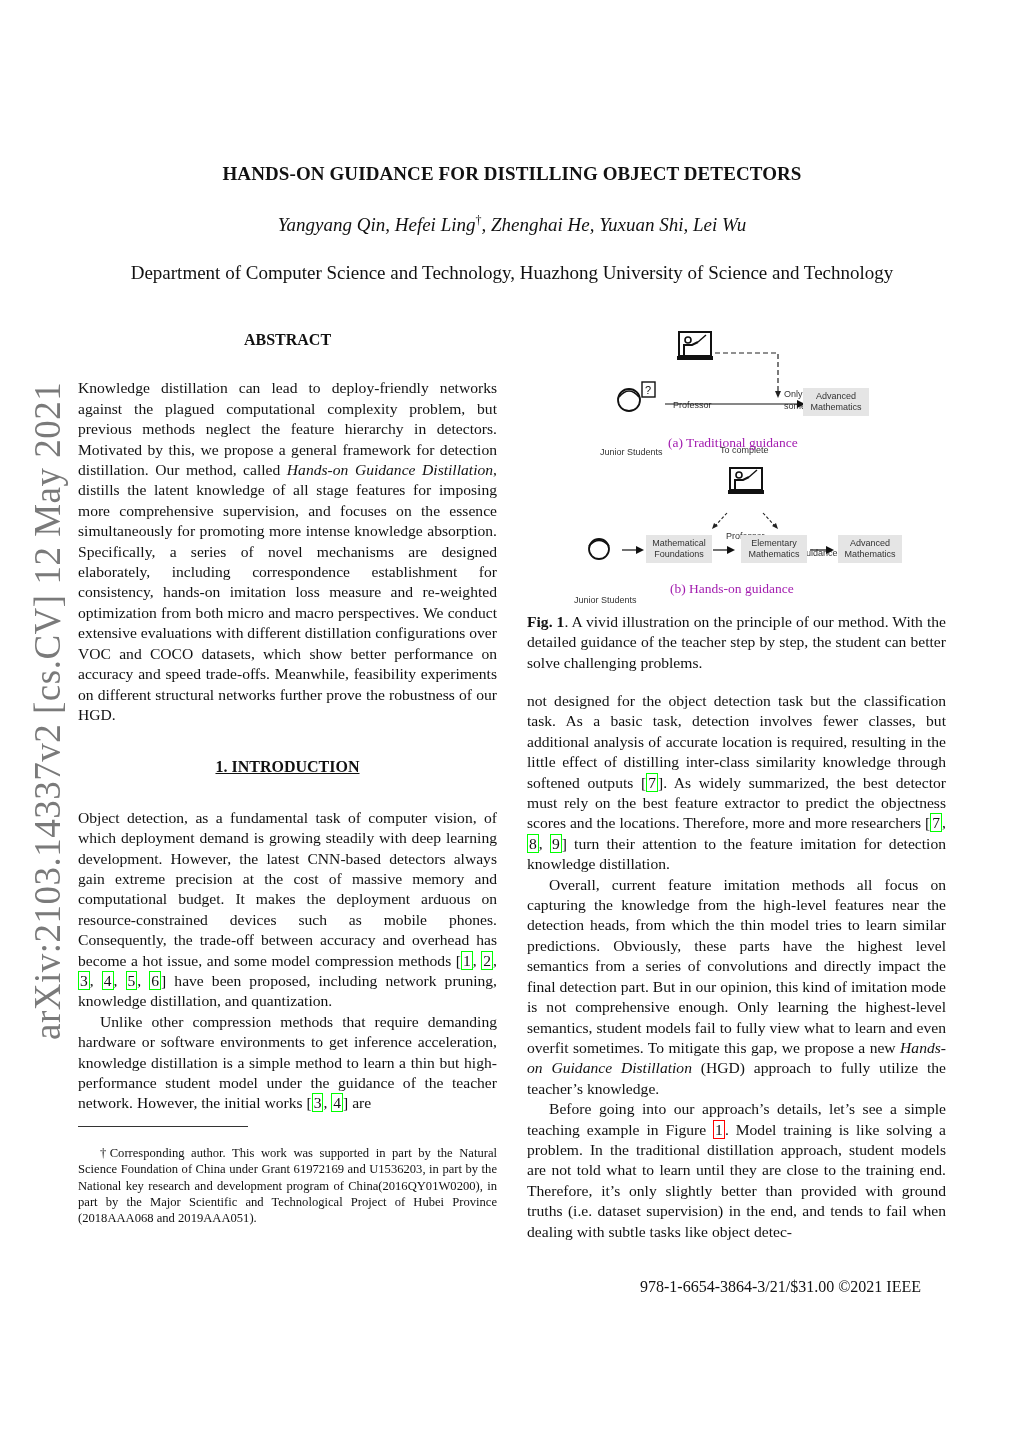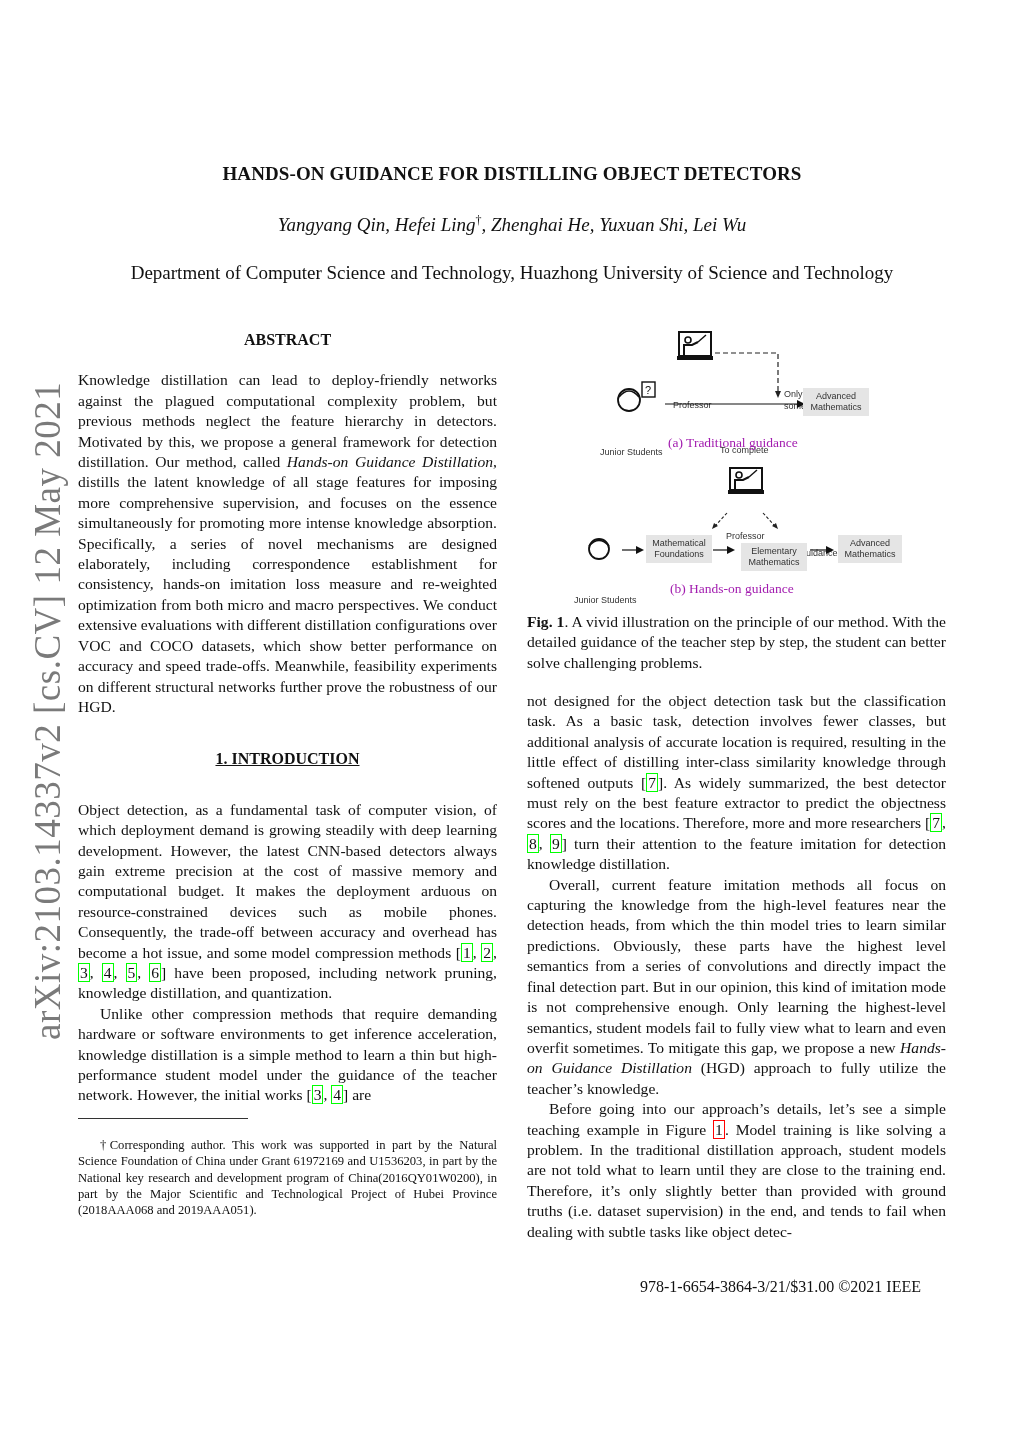--- a/index.html
+++ b/index.html
@@ -35,21 +35,21 @@
 </head>
 <body>
 
 <div class="title">HANDS-ON GUIDANCE FOR DISTILLING OBJECT DETECTORS</div>
 <div class="authors"><span>Yangyang Qin, Hefei Ling</span><sup>†</sup><span>, Zhenghai He, Yuxuan Shi, Lei Wu</span></div>
 <div class="affil">Department of Computer Science and Technology, Huazhong University of Science and Technology</div>
 
 <div class="arxiv">arXiv:2103.14337v2  [cs.CV]  12 May 2021</div>
 
 <div class="col col-left">
-  <div class="sec-head" style="margin-bottom:20px;">ABSTRACT</div>
+  <div class="sec-head" style="margin-bottom:28px;">ABSTRACT</div>
   <p><span>Knowledge distillation can lead to deploy-friendly networks against the plagued computational complexity problem, but previous methods neglect the feature hierarchy in detectors. Motivated by this, we propose a general framework for detection distillation. Our method, called </span><i>Hands-on Guidance Distillation</i><span>, distills the latent knowledge of all stage features for imposing more comprehensive supervision, and focuses on the essence simultaneously for promoting more intense knowledge absorption. Specifically, a series of novel mechanisms are designed elaborately, including correspondence establishment for consistency, hands-on imitation loss measure and re-weighted optimization from both micro and macro perspectives. We conduct extensive evaluations with different distillation configurations over VOC and COCO datasets, which show better performance on accuracy and speed trade-offs. Meanwhile, feasibility experiments on different structural networks further prove the robustness of our HGD.</span></p>
   <div class="sec-head" style="margin-top:32px;margin-bottom:30px;text-decoration:underline;">1. INTRODUCTION</div>
   <p><span>Object detection, as a fundamental task of computer vision, of which deployment demand is growing steadily with deep learning development. However, the latest CNN-based detectors always gain extreme precision at the cost of massive memory and computational budget. It makes the deployment arduous on resource-constrained devices such as mobile phones. Consequently, the trade-off between accuracy and overhead has become a hot issue, and some model compression methods [</span><span class="cite">1</span>, <span class="cite">2</span>, <span class="cite">3</span>, <span class="cite">4</span>, <span class="cite">5</span>, <span class="cite">6</span><span>] have been proposed, including network pruning, knowledge distillation, and quantization.</span></p>
   <p class="indent"><span>Unlike other compression methods that require demanding hardware or software environments to get inference acceleration, knowledge distillation is a simple method to learn a thin but high-performance student model under the guidance of the teacher network. However, the initial works [</span><span class="cite">3</span>, <span class="cite">4</span><span>] are</span></p>
   <div class="footnote-rule" style="margin-top:12px;"></div>
   <p class="footnote indent" style="margin-top:18px;">†Corresponding author. This work was supported in part by the Natural Science Foundation of China under Grant 61972169 and U1536203, in part by the National key research and development program of China(2016QY01W0200), in part by the Major Scientific and Technological Project of Hubei Province (2018AAA068 and 2019AAA051).</p>
 </div>
 
 <div class="fig">
 
@@ -114,21 +114,21 @@
       <polygon points="14,1 22,5 14,9" fill="#111"></polygon>
     </svg>
   <div class="fbox" style="left:86px;top:210px;width:58px;">
       <div>Mathematical</div>
       <div>Foundations</div>
     </div>
   <svg style="position:absolute;left:153px;top:220px;" width="22" height="10" viewBox="0 0 22 10">
       <line x1="0" y1="5" x2="15" y2="5" stroke="#111" stroke-width="1.2"></line>
       <polygon points="14,1 22,5 14,9" fill="#111"></polygon>
     </svg>
-  <div class="fbox" style="left:181px;top:218px;width:58px;">
+  <div class="fbox" style="left:181px;top:210px;width:58px;">
       <div>Elementary</div>
       <div>Mathematics</div>
     </div>
   <svg style="position:absolute;left:250px;top:220px;" width="24" height="10" viewBox="0 0 24 10">
       <line x1="0" y1="5" x2="17" y2="5" stroke="#111" stroke-width="1.2"></line>
       <polygon points="16,1 24,5 16,9" fill="#111"></polygon>
     </svg>
   <div class="fbox" style="left:278px;top:210px;width:56px;">
       <div>Advanced</div>
       <div>Mathematics</div>

